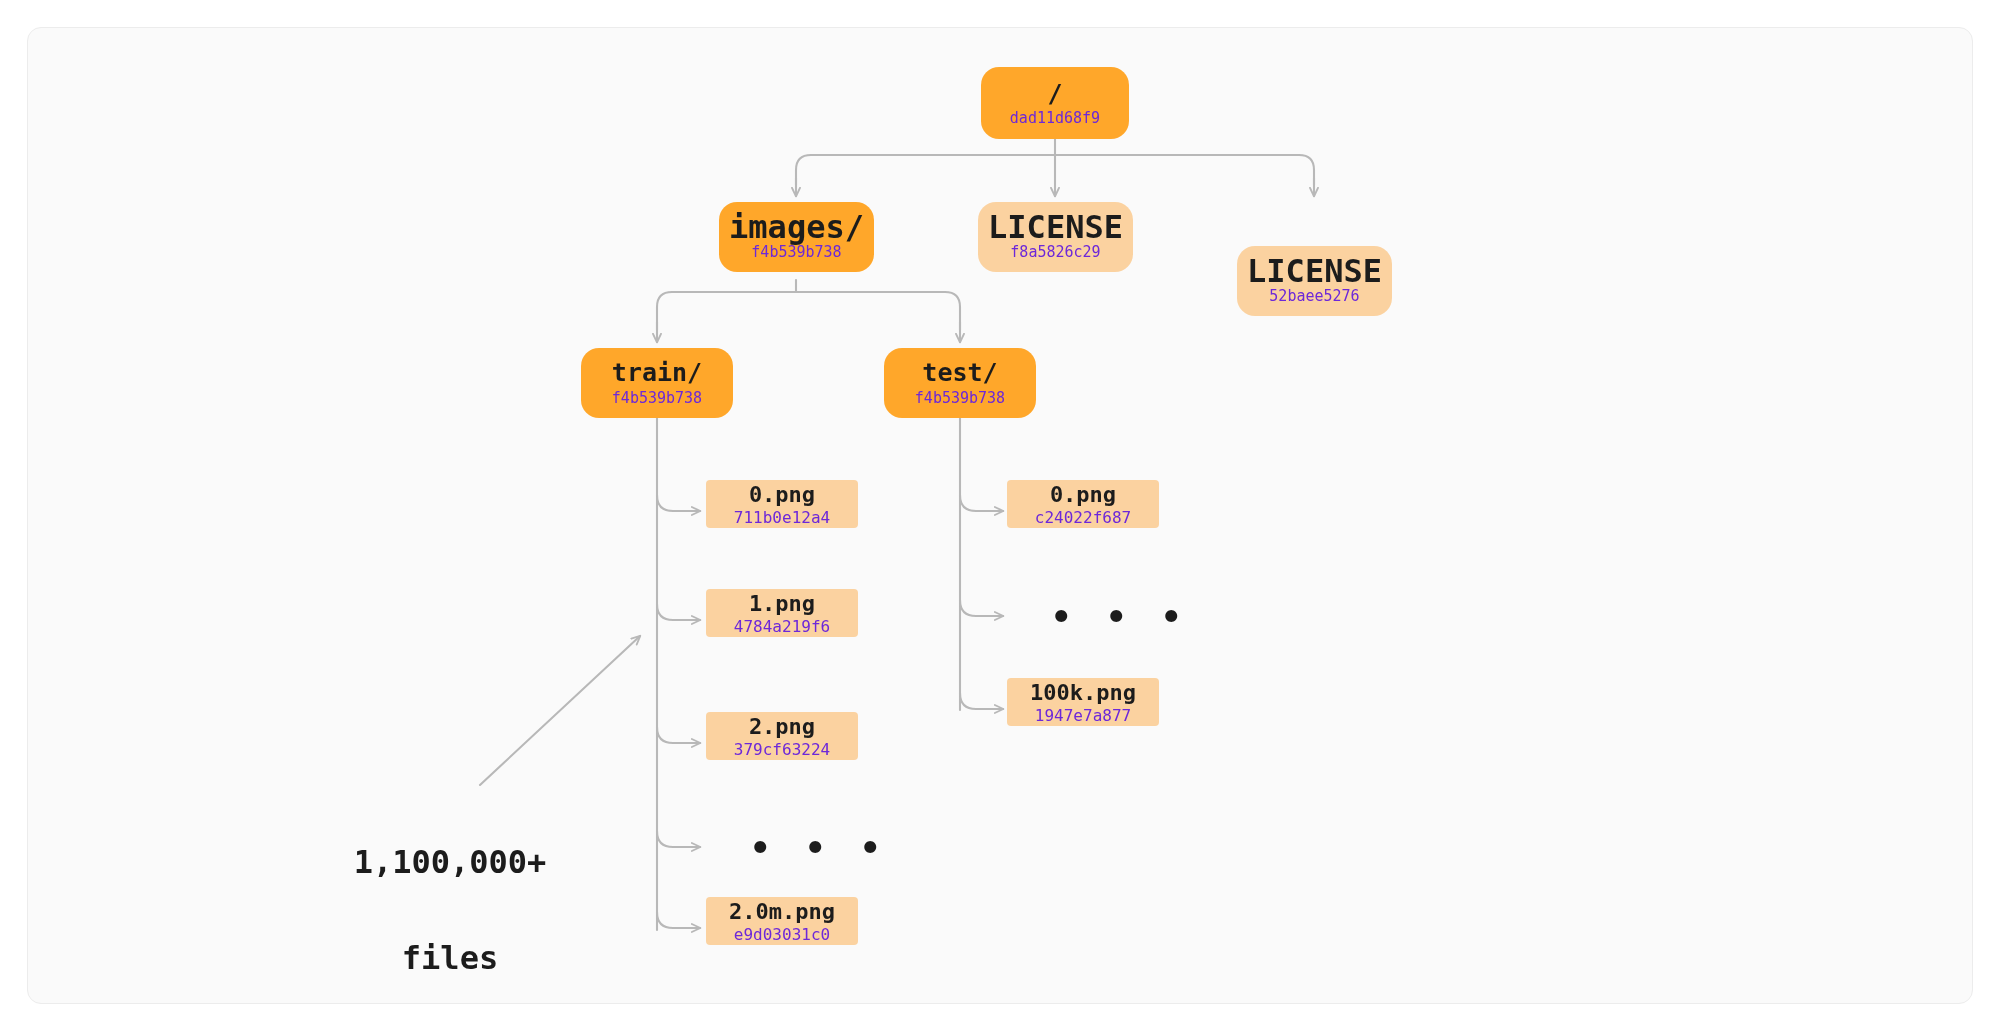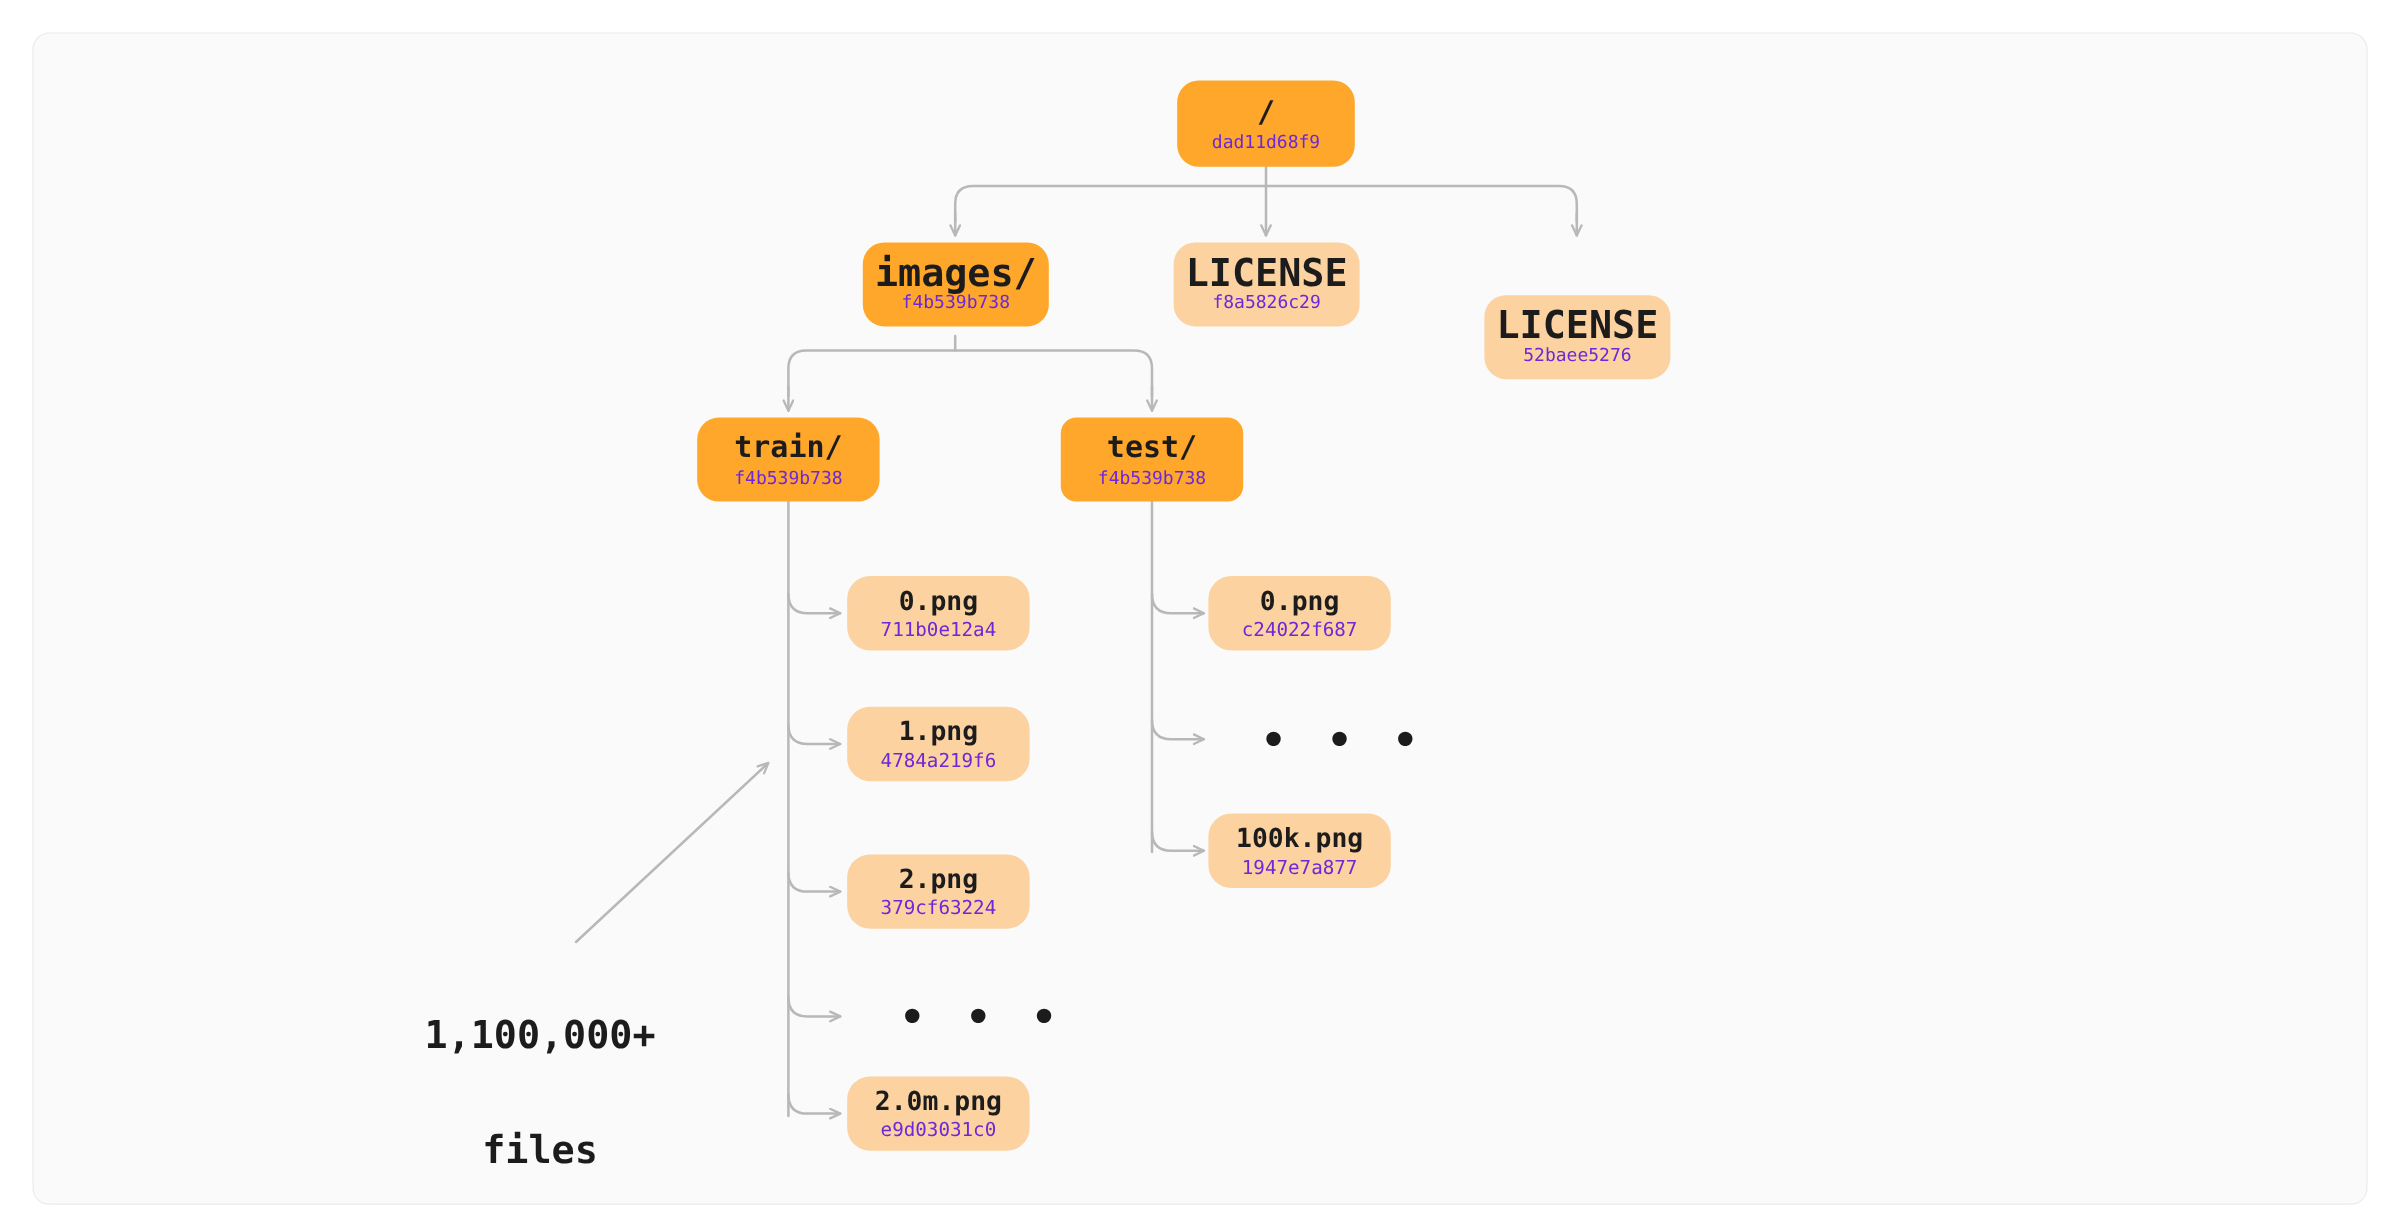--- a/index.html
+++ b/index.html
@@ -78,21 +78,21 @@
   .n-root .hash { font-size: 15px; line-height: 17px; }
 
   .n-l1   { width: 155px; height: 70px; border-radius: 18px; }
   .n-l1 .nm   { font-size: 32px; line-height: 28px; }
   .n-l1 .hash { font-size: 15px; line-height: 17px; }
 
   .n-l2   { width: 152px; height: 70px; border-radius: 18px; }
   .n-l2 .nm   { font-size: 25px; line-height: 28px; }
   .n-l2 .hash { font-size: 15px; line-height: 17px; }
 
-  .n-leaf { width: 152px; height: 62px; border-radius: 19px; }
+  .n-leaf { width: 152px; height: 48px; border-radius: 4px; }
   .n-leaf .nm   { font-size: 22px; line-height: 25px; }
   .n-leaf .hash { font-size: 16px; line-height: 16px; }
 
   
   .ellipsis {
     position: absolute;
     font-family: "DejaVu Sans Mono", "Liberation Mono", monospace;
     font-size: 34px;
     font-weight: bold;
     letter-spacing: 7px;
@@ -174,21 +174,21 @@
   <div class="node file n-l1" style="left:1237px; top:202px;margin-top:44px;">
     <span class="nm">LICENSE</span>
     <span class="hash">52baee5276</span>
   </div>
 
   <div class="node dir n-l2" style="left:581px; top:348px;">
     <span class="nm">train/</span>
     <span class="hash">f4b539b738</span>
   </div>
 
-  <div class="node dir n-l2" style="left:884px; top:348px;border-radius:13px;">
+  <div class="node dir n-l2" style="left:884px; top:348px;">
     <span class="nm">test/</span>
     <span class="hash">f4b539b738</span>
   </div>
 
   <div class="node file n-leaf" style="left:706px; top:480px;">
     <span class="nm">0.png</span>
     <span class="hash">711b0e12a4</span>
   </div>
 
   <div class="node file n-leaf" style="left:706px; top:589px;">

